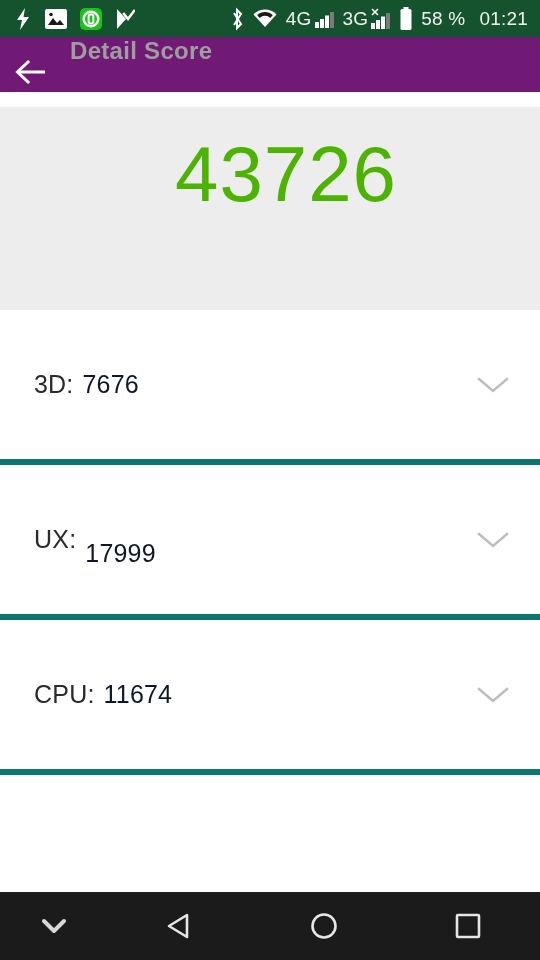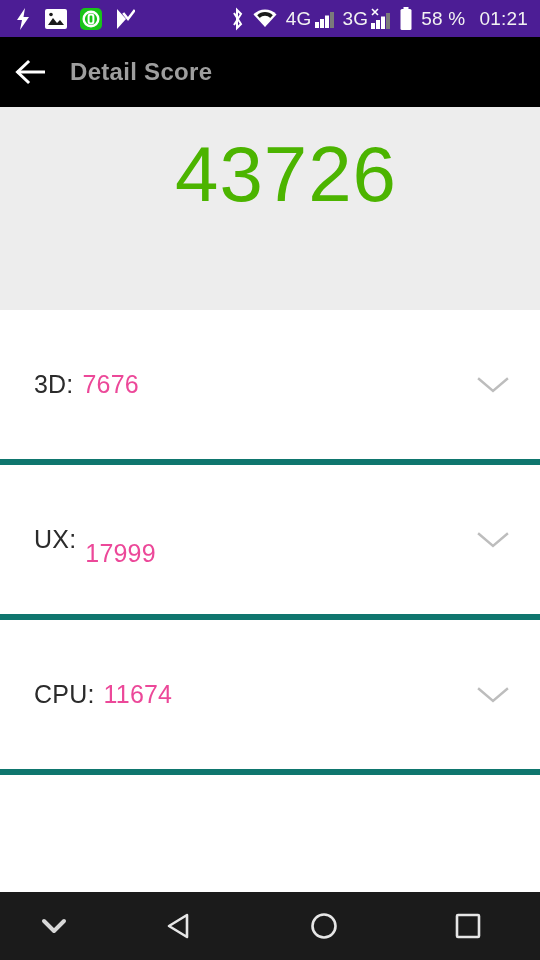--- a/index.html
+++ b/index.html
@@ -7,39 +7,39 @@
     width:540px; height:960px;
     background:#ffffff;
     font-family:"Liberation Sans", sans-serif;
     overflow:hidden;
   }
   #screen { position:relative; width:540px; height:960px; overflow:hidden; }
 
   
   .status-bar {
     position:absolute; top:0; left:0; width:540px; height:37px;
-    background:#4c1d95; display:flex; align-items:center;
+    background:#14532d; display:flex; align-items:center;
     padding:0 12px 0 14px;
   }
   .status-left { display:flex; align-items:center; gap:13px; }
   .status-right { display:flex; align-items:center; gap:8px; margin-left:auto; }
   .sb-ico { display:flex; align-items:center; justify-content:center; }
   .sb-text {
     color:#f2f2f2; font-size:19px; letter-spacing:0.2px;
     font-family:"Liberation Sans", sans-serif; white-space:nowrap;
   }
   .antutu-badge {
     width:22px; height:22px; border-radius:5px; background:#19c419;
     display:flex; align-items:center; justify-content:center;
   }
 
   
   .app-bar {
-    position:absolute; top:37px; left:0; width:540px; height:70px;
-    background:#000000; display:flex; align-items:center;
+    position:absolute; top:37px; left:0; width:540px; height:55px;
+    background:#701a75; display:flex; align-items:flex-start;
   }
   .back-btn {
     width:62px; height:70px; display:flex; align-items:center; justify-content:center;
     cursor:pointer;
   }
   .app-title {
     color:#9e9e9e; font-size:24px; font-weight:bold; letter-spacing:0.3px;
     margin-left:8px;
   }
 
@@ -65,21 +65,21 @@
   
   .score-list { position:absolute; top:310px; left:0; width:540px; }
   .score-row {
     position:relative; height:155px; width:540px; background:#ffffff;
     display:flex; align-items:center; padding:0 30px 0 34px;
     border-bottom:6px solid #0f766e;
     cursor:pointer;
   }
   .row-text { font-size:25px; letter-spacing:0.2px; }
   .row-label { color:#2b2b2b; }
-  .row-value { color:#ec4899; }
+  .row-value { color:#0f172a; }
   .chev { margin-left:auto; display:flex; align-items:center; }
 
   
   .nav-bar {
     position:absolute; bottom:0; left:0; width:540px; height:68px;
     background:#1b1b1b; display:flex; align-items:center;
   }
   .nav-btn { display:flex; align-items:center; justify-content:center; cursor:pointer; height:68px; }
   .nav-ime { width:108px; }
   .nav-back { width:144px; }

